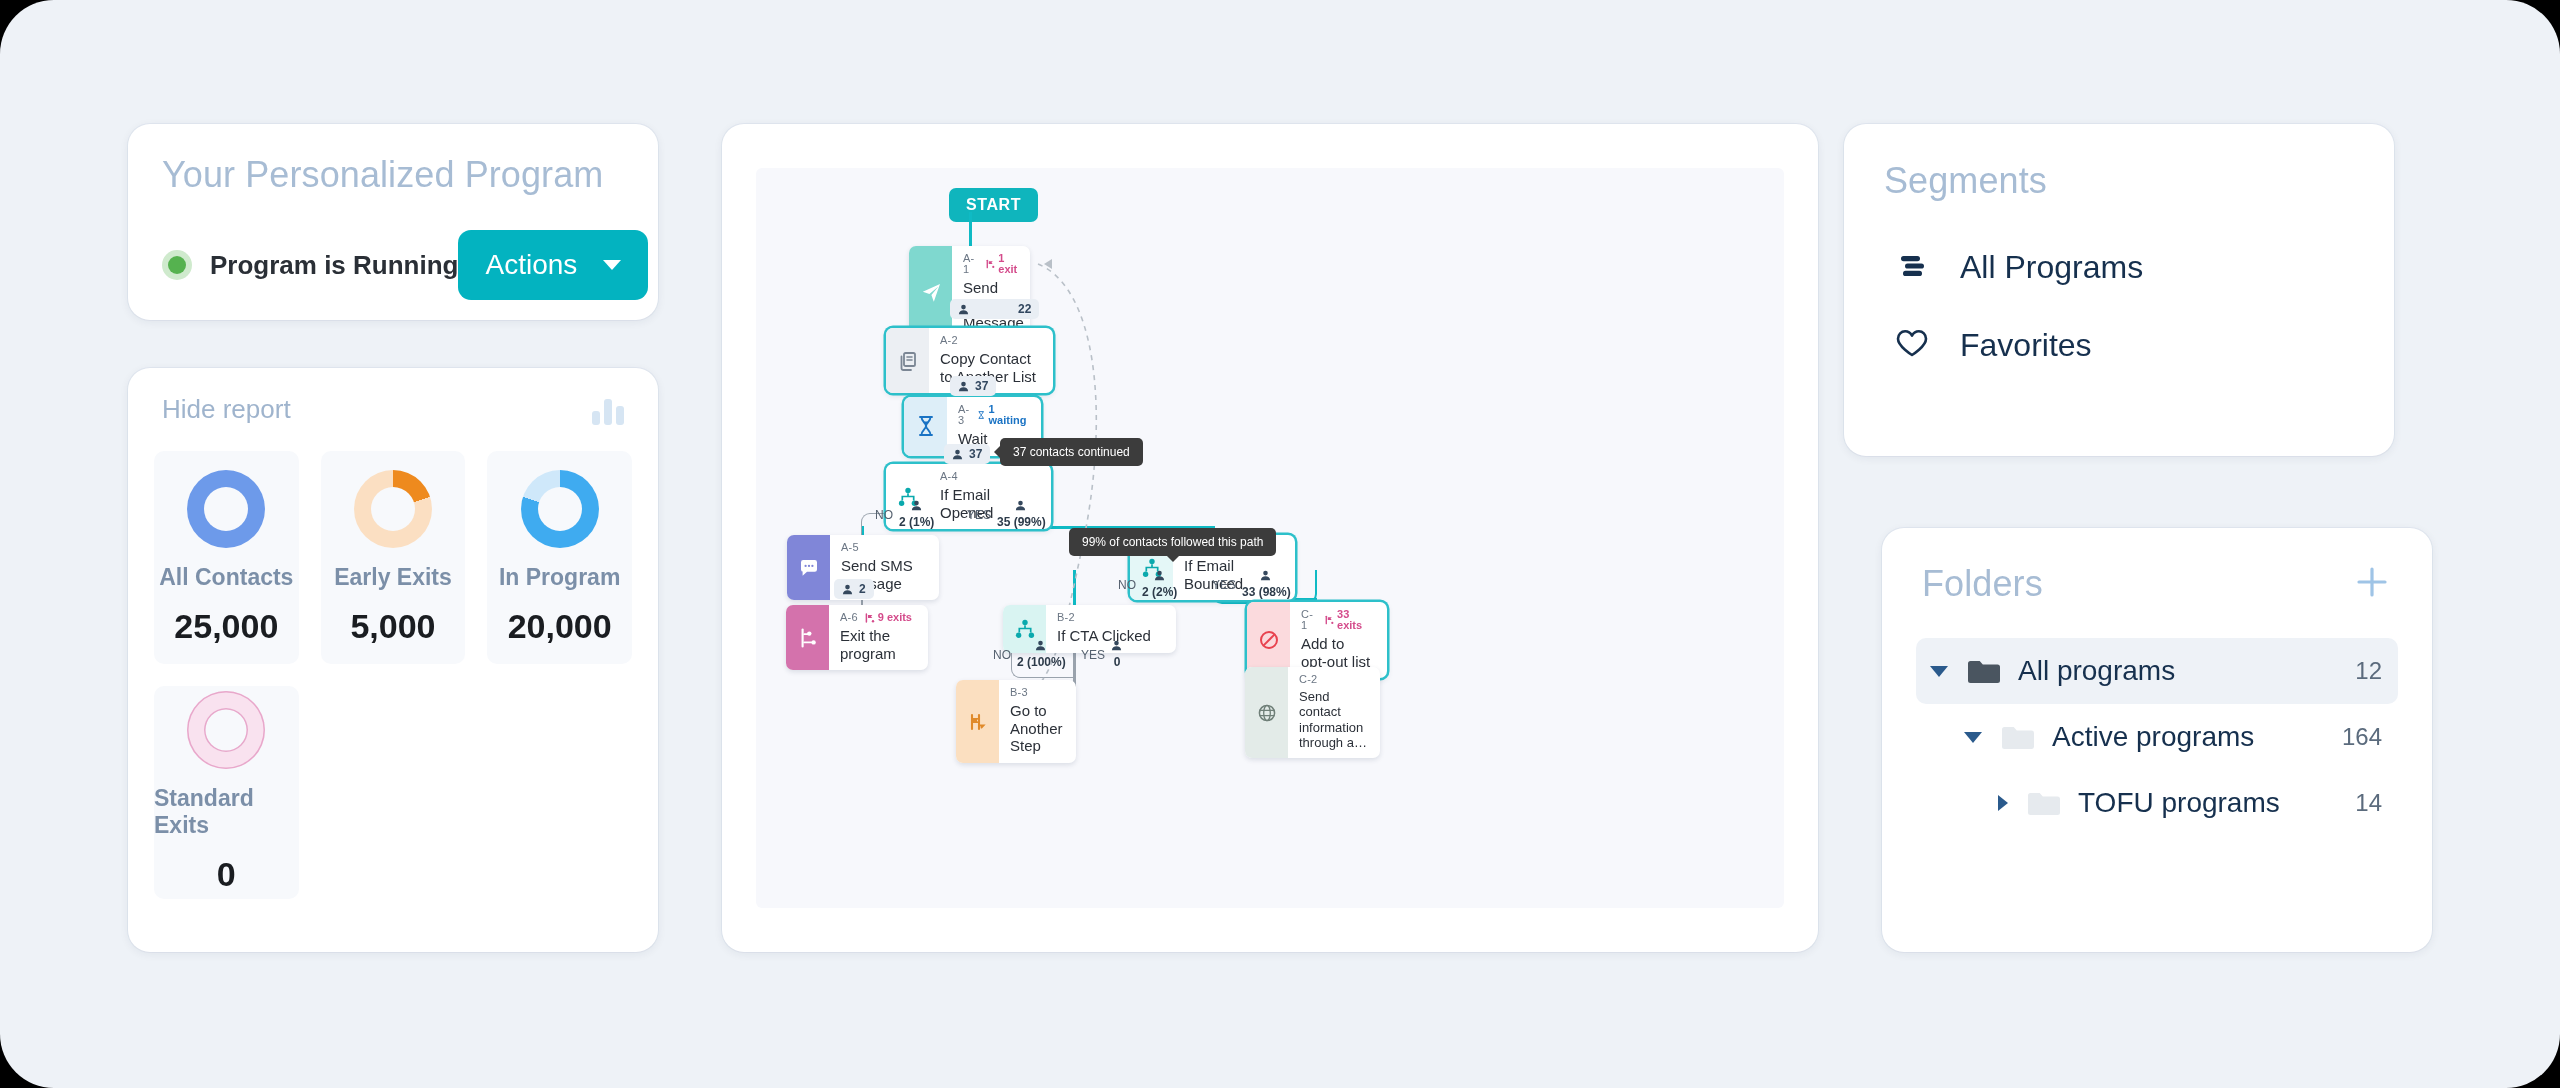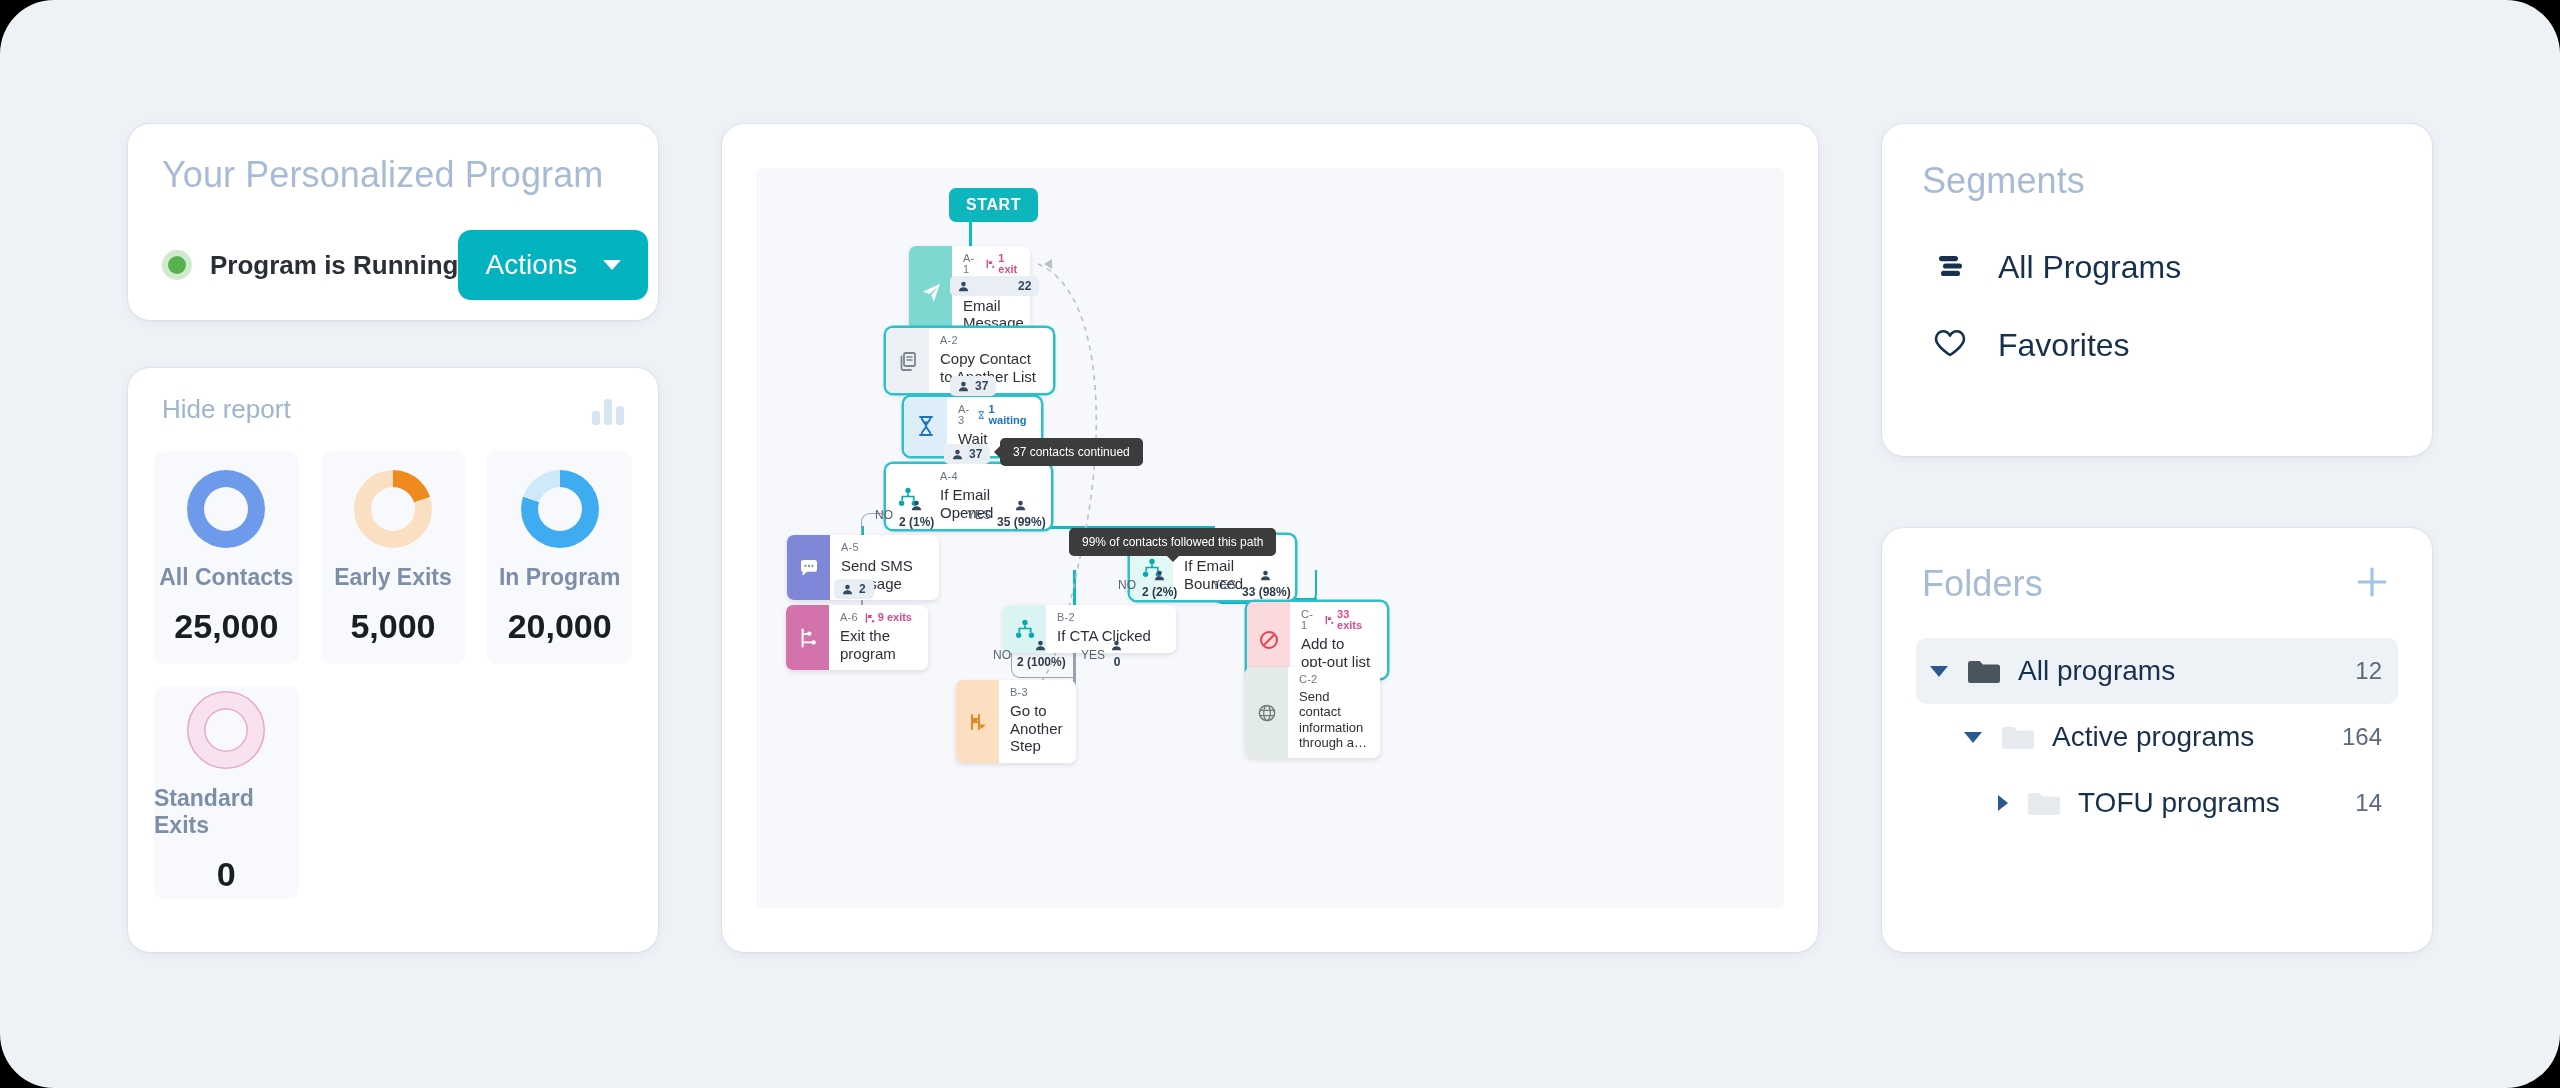--- a/index.html
+++ b/index.html
@@ -134,21 +134,21 @@
   .tooltip.arrow-bottom:after {
     bottom:-6px; left:50%; transform:translateX(-50%);
     border-left:6px solid transparent;border-right:6px solid transparent;border-top:6px solid #3c3c3c;
   }
   #start-node {
     position:absolute; background:#0fb5bd; color:#fff;
     border-radius:7px; padding:8px 17px; font-size:16px; font-weight:600; letter-spacing:.6px;
   }
 
   
-  #segments-card { left:1882px; top:124px; width:550px; height:332px; padding:36px 40px; }
+  #segments-card { left:1844px; top:124px; width:550px; height:332px; padding:36px 40px; }
   .seg-item {
     display:flex; align-items:center; gap:28px; height:78px; cursor:pointer; padding-left:8px;
   }
   .seg-label { font-size:32px; color:#16304e; font-weight:400; }
   #segments-list { margin-top:26px; }
 
   #folders-card { left:1882px; top:528px; width:550px; height:424px; padding:34px 34px; }
   #folders-head { display:flex; align-items:center; justify-content:space-between; padding:0 6px; }
   #add-folder-button { cursor:pointer; }
   #folders-tree { margin-top:32px; }
@@ -447,21 +447,21 @@
               <path d="M3.6 8.3h14.8M3.6 13.7h14.8" stroke="#6f7f78" stroke-width="1.3"></path>
             </svg>
           </div>
           <div class="node-body">
             <div class="node-meta">
               <span class="node-id">C-2</span>
             </div>
             <div class="node-title sm">Send contact information through a…</div>
           </div>
         </div>
-        <div class="count-chip" style="left: 194px; top: 108px; gap: 48px;">
+        <div class="count-chip" style="left: 194px; top: 131px; gap: 48px;">
           <svg width="11" height="11" viewBox="0 0 11 11" style="margin-right:1px">
             <circle cx="5.5" cy="3.1" r="2.3" fill="#35485d"></circle>
             <path d="M.9 10.2c0-2.5 2.1-3.9 4.6-3.9s4.6 1.4 4.6 3.9Z" fill="#35485d"></path>
           </svg>
           <span>22</span>
         </div>
         <div class="count-chip" style="left: 194px; top: 208px;">
           <svg width="11" height="11" viewBox="0 0 11 11" style="margin-right:1px">
             <circle cx="5.5" cy="3.1" r="2.3" fill="#35485d"></circle>
             <path d="M.9 10.2c0-2.5 2.1-3.9 4.6-3.9s4.6 1.4 4.6 3.9Z" fill="#35485d"></path>

